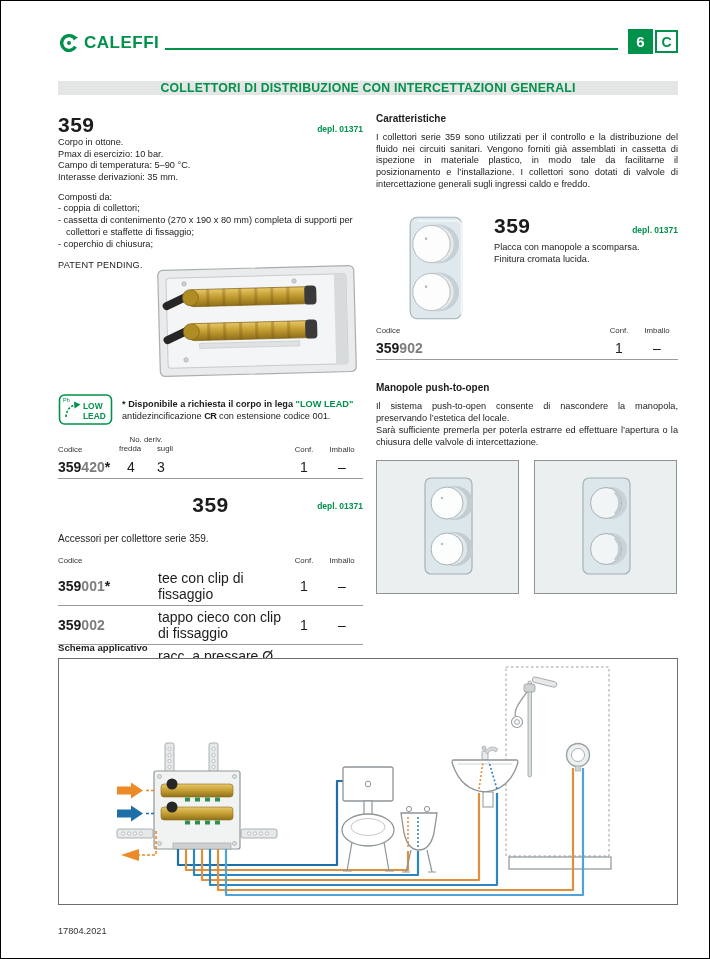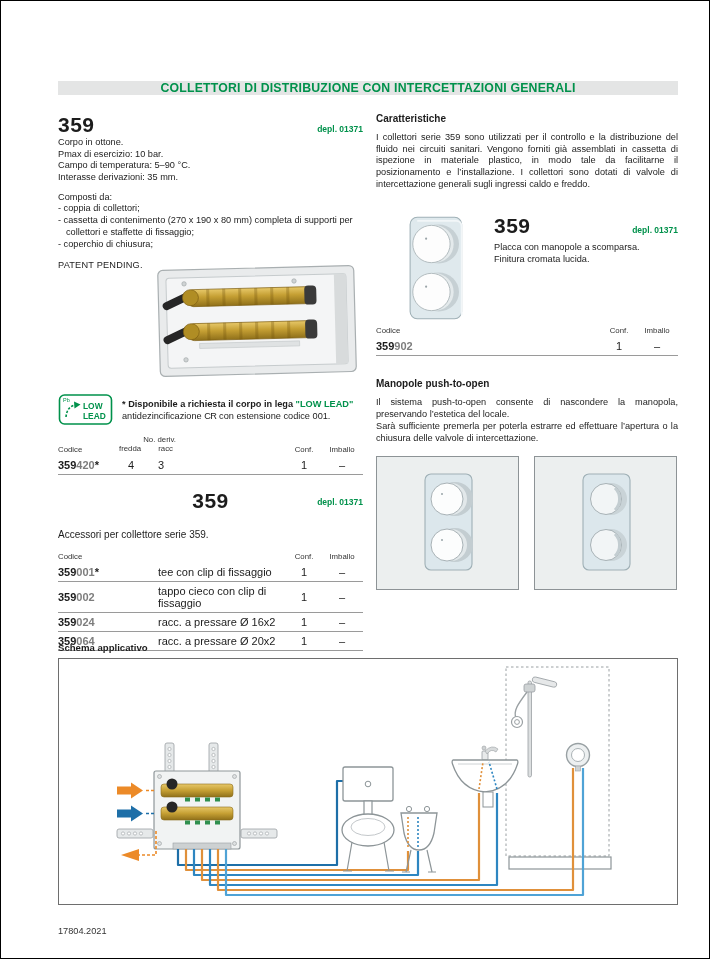--- a/index.html
+++ b/index.html
@@ -39,27 +39,27 @@
   .gap8{margin-top:8px;}
   .li{padding-left:8px;text-indent:-8px;}
 
   .cassette-row{position:relative;height:126px;margin-top:8px;}
   .patent{position:absolute;left:0;top:2px;font-size:9.2px;letter-spacing:.2px;}
   .cassette-img{position:absolute;right:-4px;top:0;}
 
   .lowlead-row{display:flex;gap:8px;margin-top:8px;align-items:center;}
   .ll-note{font-size:9.2px;line-height:1.3;flex:1;padding-top:3px;}
   .ll-green{color:var(--green);font-weight:bold;}
-  .ll-cr{font-weight:normal;letter-spacing:-0.5px;}
+  .ll-cr{font-weight:bold;letter-spacing:-0.5px;}
 
   
   .tbl{margin-top:9px;}
   .tbl-head{display:flex;align-items:flex-end;font-size:7.8px;color:#333;padding-bottom:2px;}
-  .tbl-head .two-line{text-align:right;line-height:1.15;}
-  .trow{display:flex;align-items:center;font-size:11px;padding:3px 0 3px;border-bottom:1px solid var(--rule-light);}
+  .tbl-head .two-line{text-align:center;line-height:1.15;}
+  .trow{display:flex;align-items:center;font-size:14px;padding:3px 0 3px;border-bottom:1px solid var(--rule-light);}
   .trow:first-of-type{border-top:1.6px solid var(--rule-dark);}
   .c-code{width:58px;}
   .c-fred{width:30px;text-align:center;}
   .c-cald{width:30px;text-align:center;}
   .c-desc{flex:1;padding-left:4px;margin-left:38px;}
   .c-flex{flex:1;}
   .c-conf{width:34px;text-align:center;}
   .c-imb{width:42px;text-align:center;}
   .code-b{font-weight:800;}
   .code-s{color:#7d7d7d;font-weight:bold;}
@@ -84,20 +84,35 @@
   .schema-title{font-weight:bold;font-size:9.6px;}
   .schema-box{margin-top:5px;border:1px solid #6e6e6e;width:620px;height:247px;background:#fff;}
 
   .footer{position:absolute;left:57px;top:925px;width:620px;display:flex;justify-content:flex-start;font-size:9.2px;color:#333;}
 </style>
 </head>
 <body>
 
 <div class="page">
 
+  <div class="header">
+    <div class="logo">
+      <svg width="22" height="22" viewBox="0 0 22 22">
+        <circle cx="11" cy="11" r="7.4" fill="none" stroke="#00914B" stroke-width="3.4" stroke-dasharray="36 12" transform="rotate(30 11 11)"></circle>
+        <polygon points="14,2.5 20,5.5 15.5,8.5" fill="#00914B"></polygon>
+        <circle cx="11" cy="11" r="2" fill="#00914B"></circle>
+      </svg>
+      <span class="logo-word">CALEFFI</span>
+    </div>
+    <div class="hrule"></div>
+    <div class="badge">
+      <span class="b6">6</span>
+      <span class="bc">C</span>
+    </div>
+  </div>
 
   <div class="titlebar">
     <span>COLLETTORI DI DISTRIBUZIONE CON INTERCETTAZIONI GENERALI</span>
   </div>
 
   <div class="left-col">
 
     <div class="sec-head">
       <span class="h359">359</span>
       <span class="depl">depl. 01371</span>
@@ -183,21 +198,21 @@
       </div>
     </div>
 
     <div class="tbl">
       <div class="tbl-head">
         <span class="c-code">Codice</span>
         <div class="two-line" style="width:60px">
           <div>No. deriv.</div>
           <div style="display:flex;justify-content:space-between;padding:0 3px;">
             <span>fredda</span>
-            <span>racc</span>
+            <span>sugli</span>
           </div>
         </div>
         <span class="c-flex"></span>
         <span class="c-conf">Conf.</span>
         <span class="c-imb">Imballo</span>
       </div>
       <div class="trow">
         <span class="c-code"><span class="code-b">359</span><span class="code-s">420</span><span class="star">*</span></span>
         <span class="c-fred">4</span>
         <span class="c-cald">3</span>

